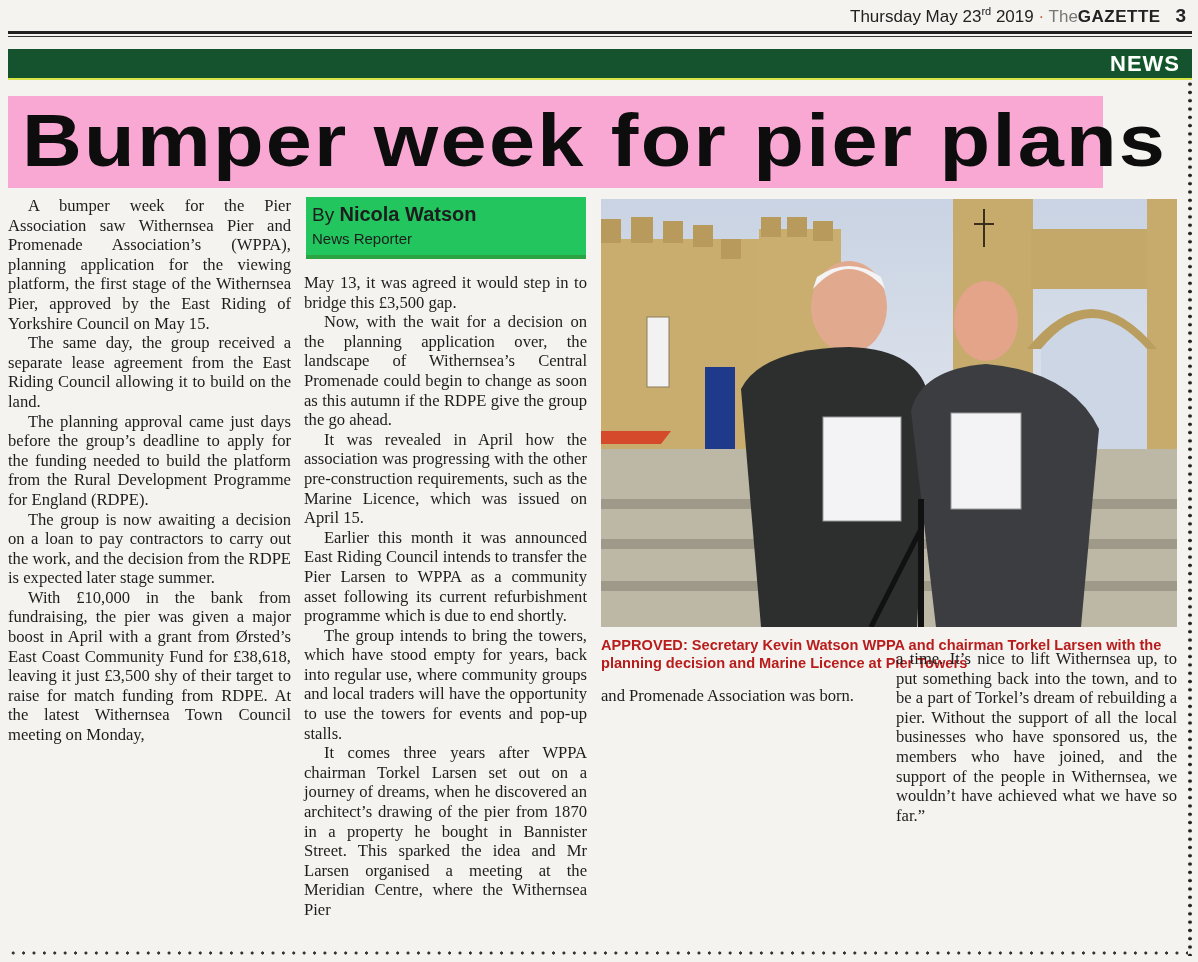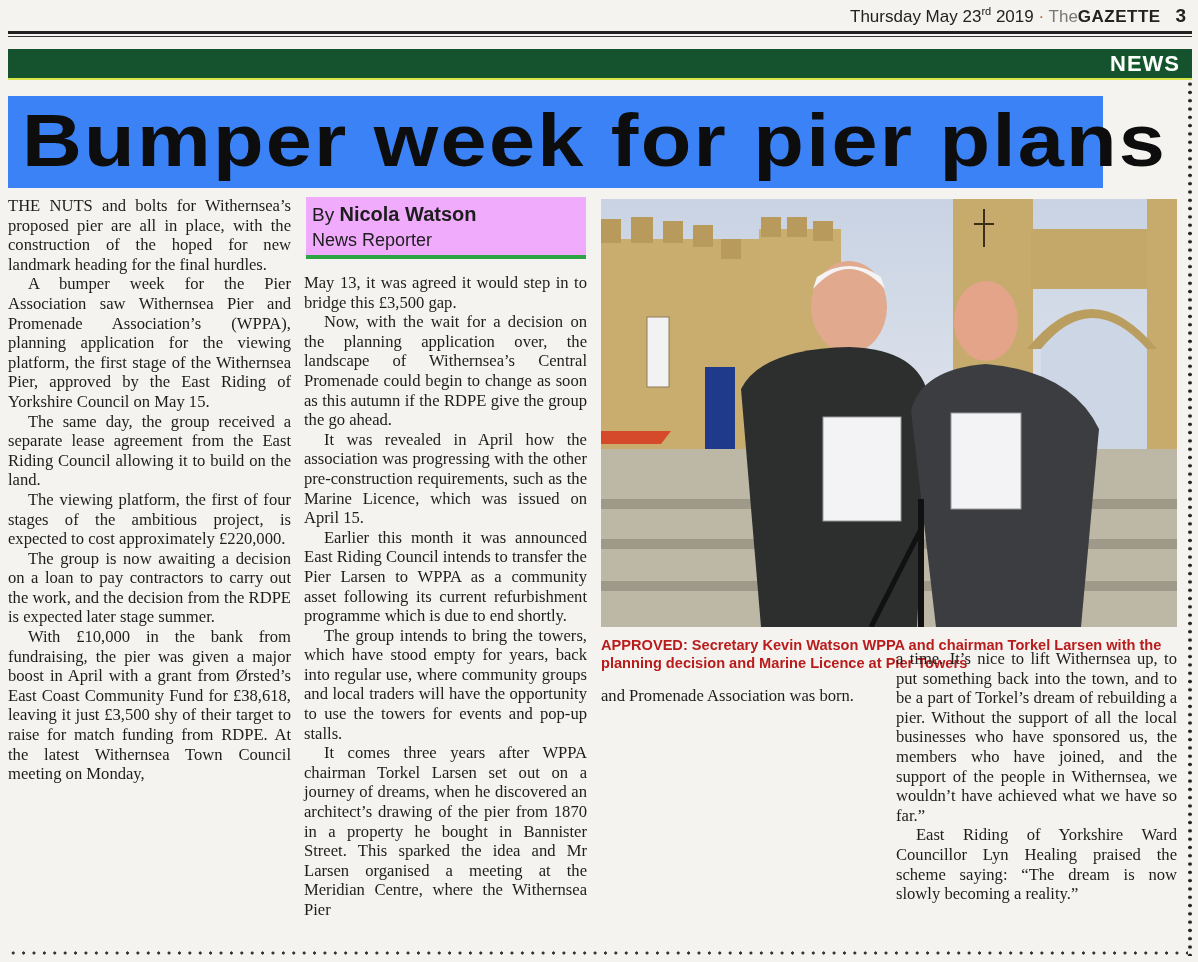--- a/index.html
+++ b/index.html
@@ -28,48 +28,48 @@
     background:#14532d; border-bottom:2px solid #d9e64a;
   }
   .news-bar span {
     position:absolute; right:12px; top:2px;
     font-family:"Liberation Sans", sans-serif; font-weight:bold; font-size:22px;
     color:#fff; letter-spacing:1px;
     text-shadow:0 0 2px #1b6a2c;
   }
   .headline-box {
     position:absolute; left:8px; top:96px; width:1095px; height:92px;
-    background:#3b82f6;
+    background:#f9a8d4;
   }
   .headline-box h1 {
     margin:0; position:absolute; left:14px; top:2px;
     font-family:"Liberation Sans", sans-serif; font-weight:900; font-size:74px;
     letter-spacing:2px; color:#0d0d0d; white-space:nowrap;
     transform:scaleX(1.12); transform-origin:left top;
   }
   .col {
     position:absolute;
     font-size:16.6px; line-height:19.6px;
     text-align:justify;
   }
   .col p { margin:0; text-indent:1.2em; }
   .col p.first { text-indent:0; }
   .col1 { left:8px; top:196px; width:283px; }
   .col2 { left:304px; top:273px; width:283px; }
   .col3 { left:601px; top:686px; width:283px; }
   .col4 { left:896px; top:649px; width:281px; }
   .byline {
     position:absolute; left:306px; top:197px; width:280px; height:58px;
-    background:#f0abfc;
+    background:#22c55e;
     border-bottom:4px solid #2da443;
     font-family:"Liberation Sans", sans-serif;
   }
   .byline .by { position:absolute; left:6px; top:6px; font-size:19px; }
   .byline .by b { font-size:20px; }
-  .byline .role { position:absolute; left:6px; top:33px; font-size:18px; }
+  .byline .role { position:absolute; left:6px; top:33px; font-size:15px; }
   .photo {
     position:absolute; left:601px; top:199px; width:576px; height:428px;
     overflow:hidden; background:#cfc9b8;
   }
   .caption {
     position:absolute; left:601px; top:636px; width:580px;
     font-family:"Liberation Sans", sans-serif; font-weight:bold;
     font-size:14.6px; line-height:18px; color:#b91c1c;
   }
   .dots-right {
@@ -100,24 +100,23 @@
 
 <div class="news-bar">
   <span>NEWS</span>
 </div>
 
 <div class="headline-box">
   <h1>Bumper week for pier plans</h1>
 </div>
 
 <div class="col col1">
-  <p class="first">THE NUTS and bolts for Withernsea’s proposed pier are all in place, with the construction of the hoped for new landmark heading for the final hurdles.</p>
   <p>A bumper week for the Pier Association saw Withernsea Pier and Promenade Association’s (WPPA), planning application for the viewing platform, the first stage of the Withernsea Pier, approved by the East Riding of Yorkshire Council on May 15.</p>
   <p>The same day, the group received a separate lease agreement from the East Riding Council allowing it to build on the land.</p>
-  <p>The viewing platform, the first of four stages of the ambitious project, is expected to cost approximately £220,000.</p>
+  <p>The planning approval came just days before the group’s deadline to apply for the funding needed to build the platform from the Rural Development Programme for England (RDPE).</p>
   <p>The group is now awaiting a decision on a loan to pay contractors to carry out the work, and the decision from the RDPE is expected later stage summer.</p>
   <p>With £10,000 in the bank from fundraising, the pier was given a major boost in April with a grant from Ørsted’s East Coast Community Fund for £38,618, leaving it just £3,500 shy of their target to raise for match funding from RDPE. At the latest Withernsea Town Council meeting on Monday,</p>
 </div>
 
 <div class="byline">
   <div class="by">
     <span>By</span>
     <b>Nicola Watson</b>
   </div>
   <div class="role">News Reporter</div>
@@ -184,17 +183,16 @@
 </div>
 
 <div class="caption">APPROVED: Secretary Kevin Watson WPPA and chairman Torkel Larsen with the planning decision and Marine Licence at Pier Towers</div>
 
 <div class="col col3">
   <p class="first">and Promenade Association was born.</p>
 </div>
 
 <div class="col col4">
   <p class="first">a time. It’s nice to lift Withernsea up, to put something back into the town, and to be a part of Torkel’s dream of rebuilding a pier. Without the support of all the local businesses who have sponsored us, the members who have joined, and the support of the people in Withernsea, we wouldn’t have achieved what we have so far.”</p>
-  <p>East Riding of Yorkshire Ward Councillor Lyn Healing praised the scheme saying: “The dream is now slowly becoming a reality.”</p>
 </div>
 
 <div class="dots-right"></div>
 <div class="dots-bottom"></div>
 
 </body></html>

